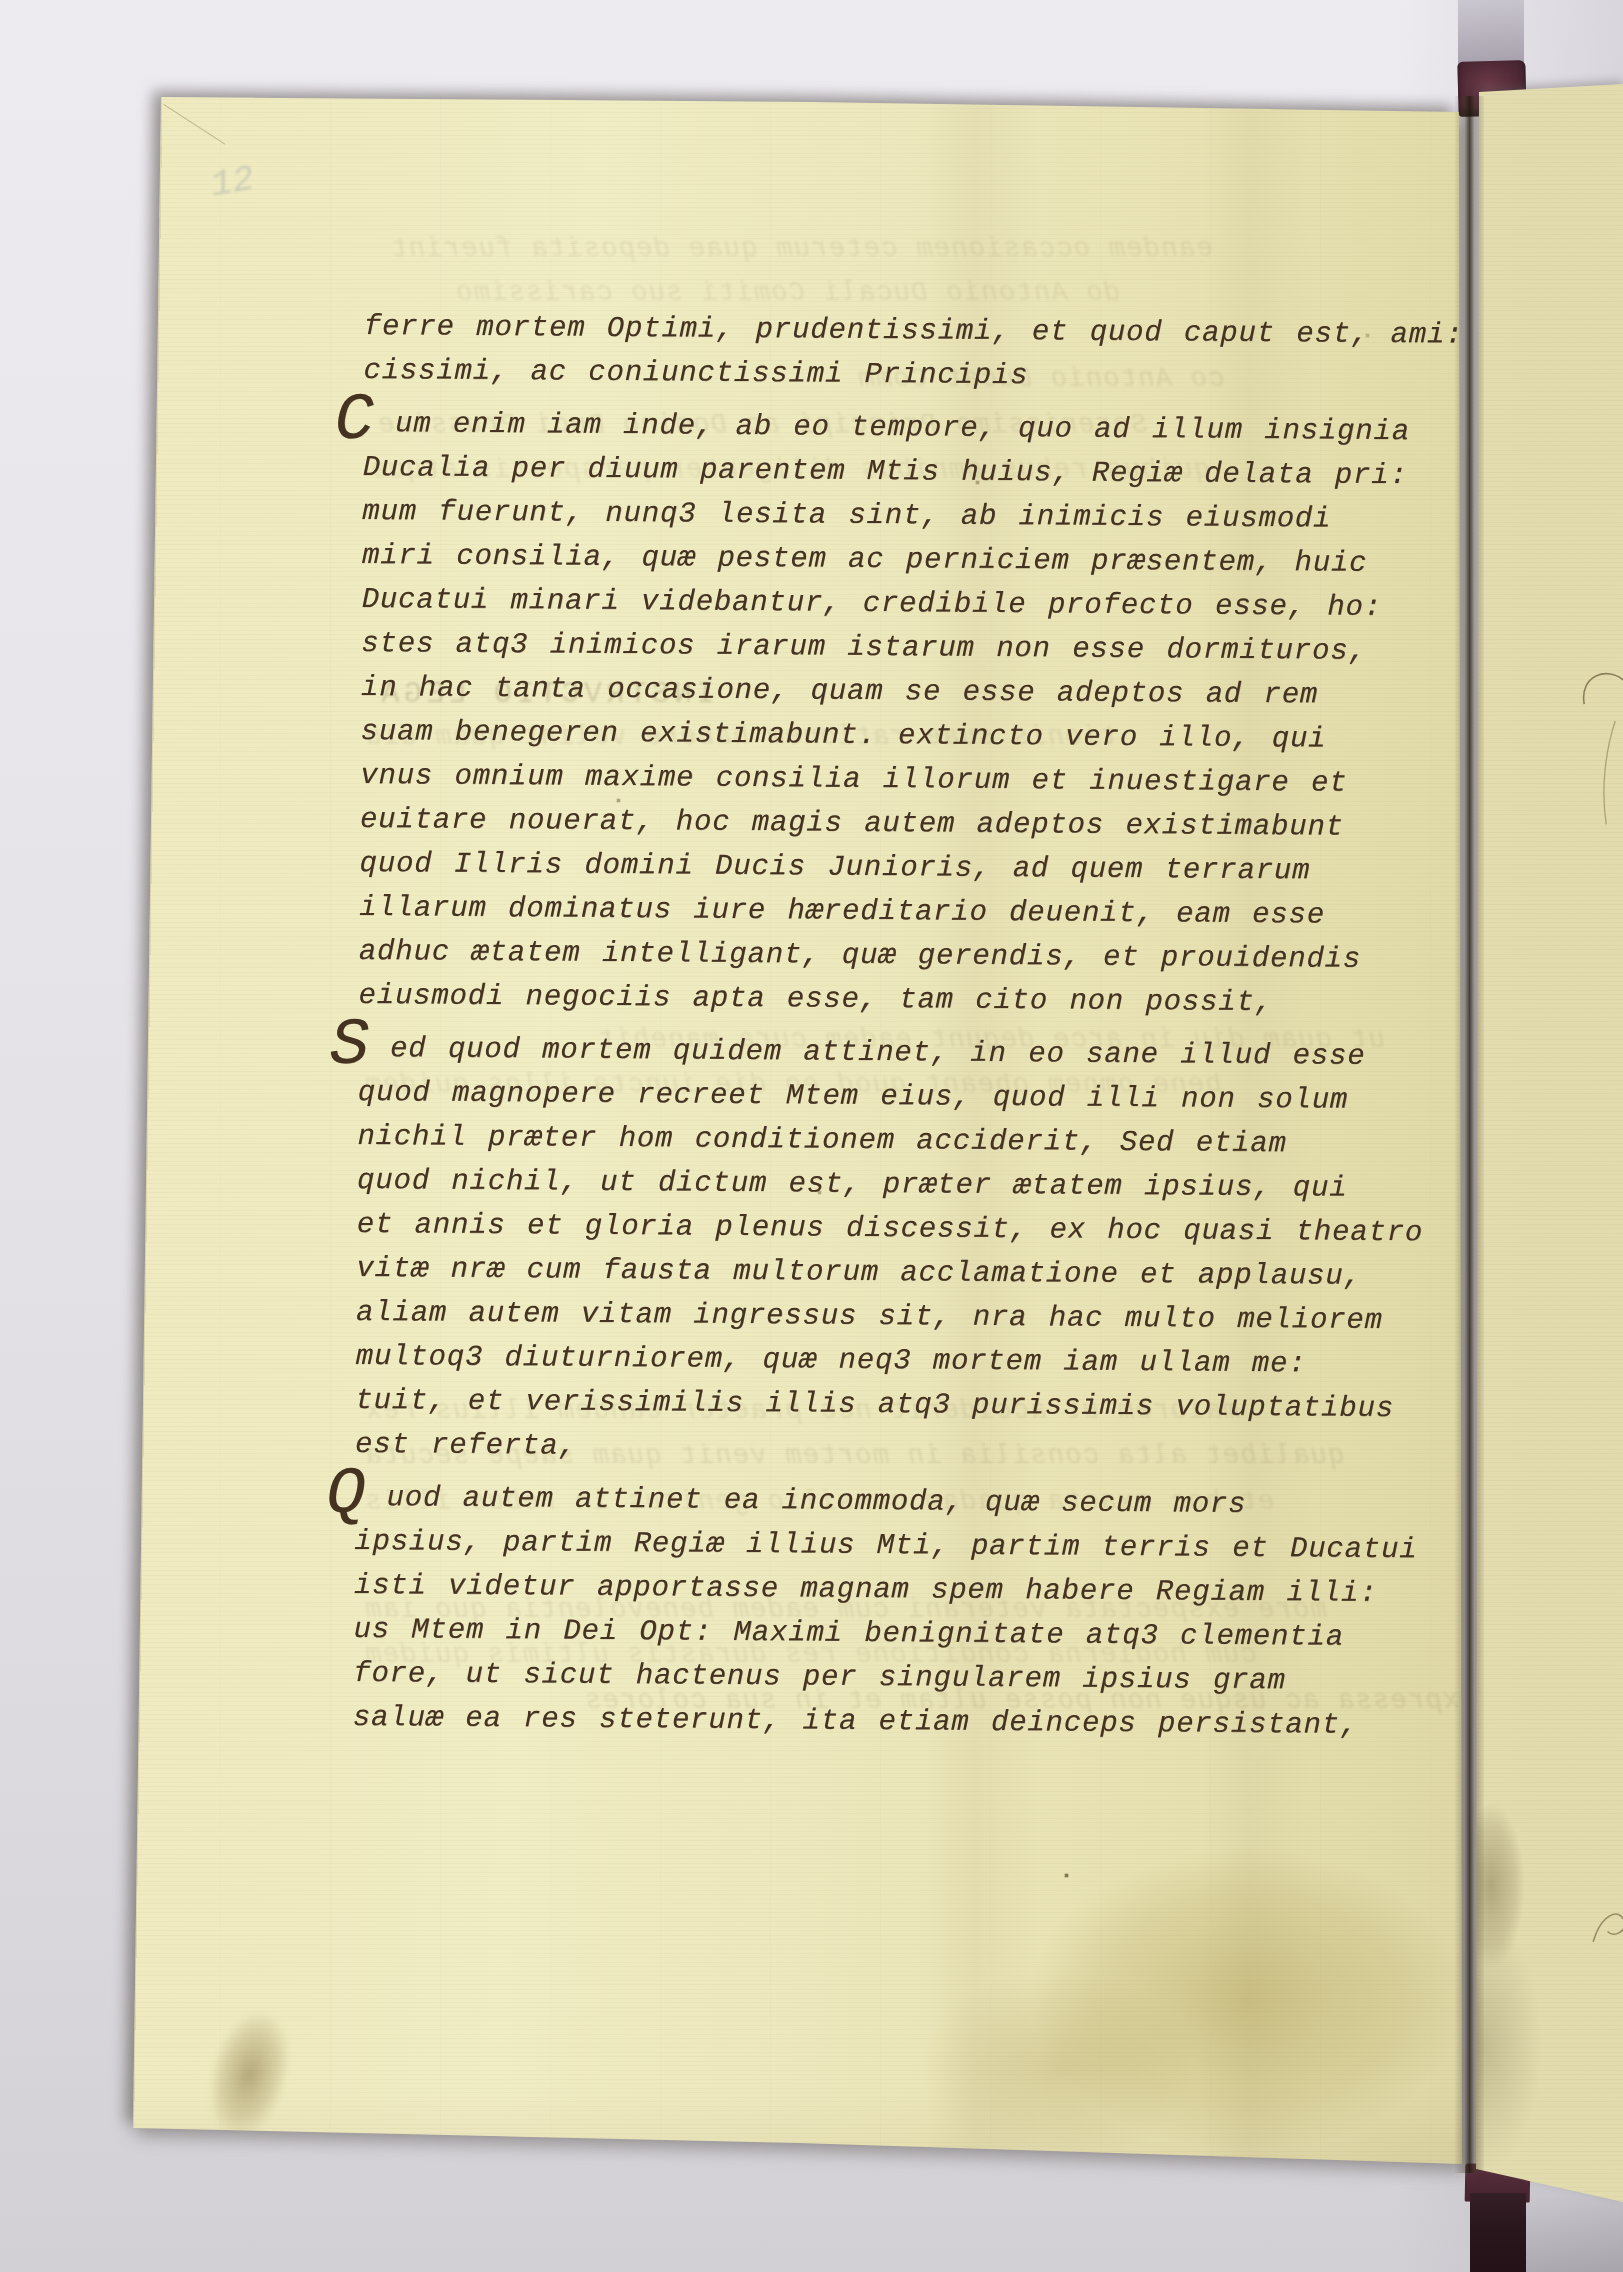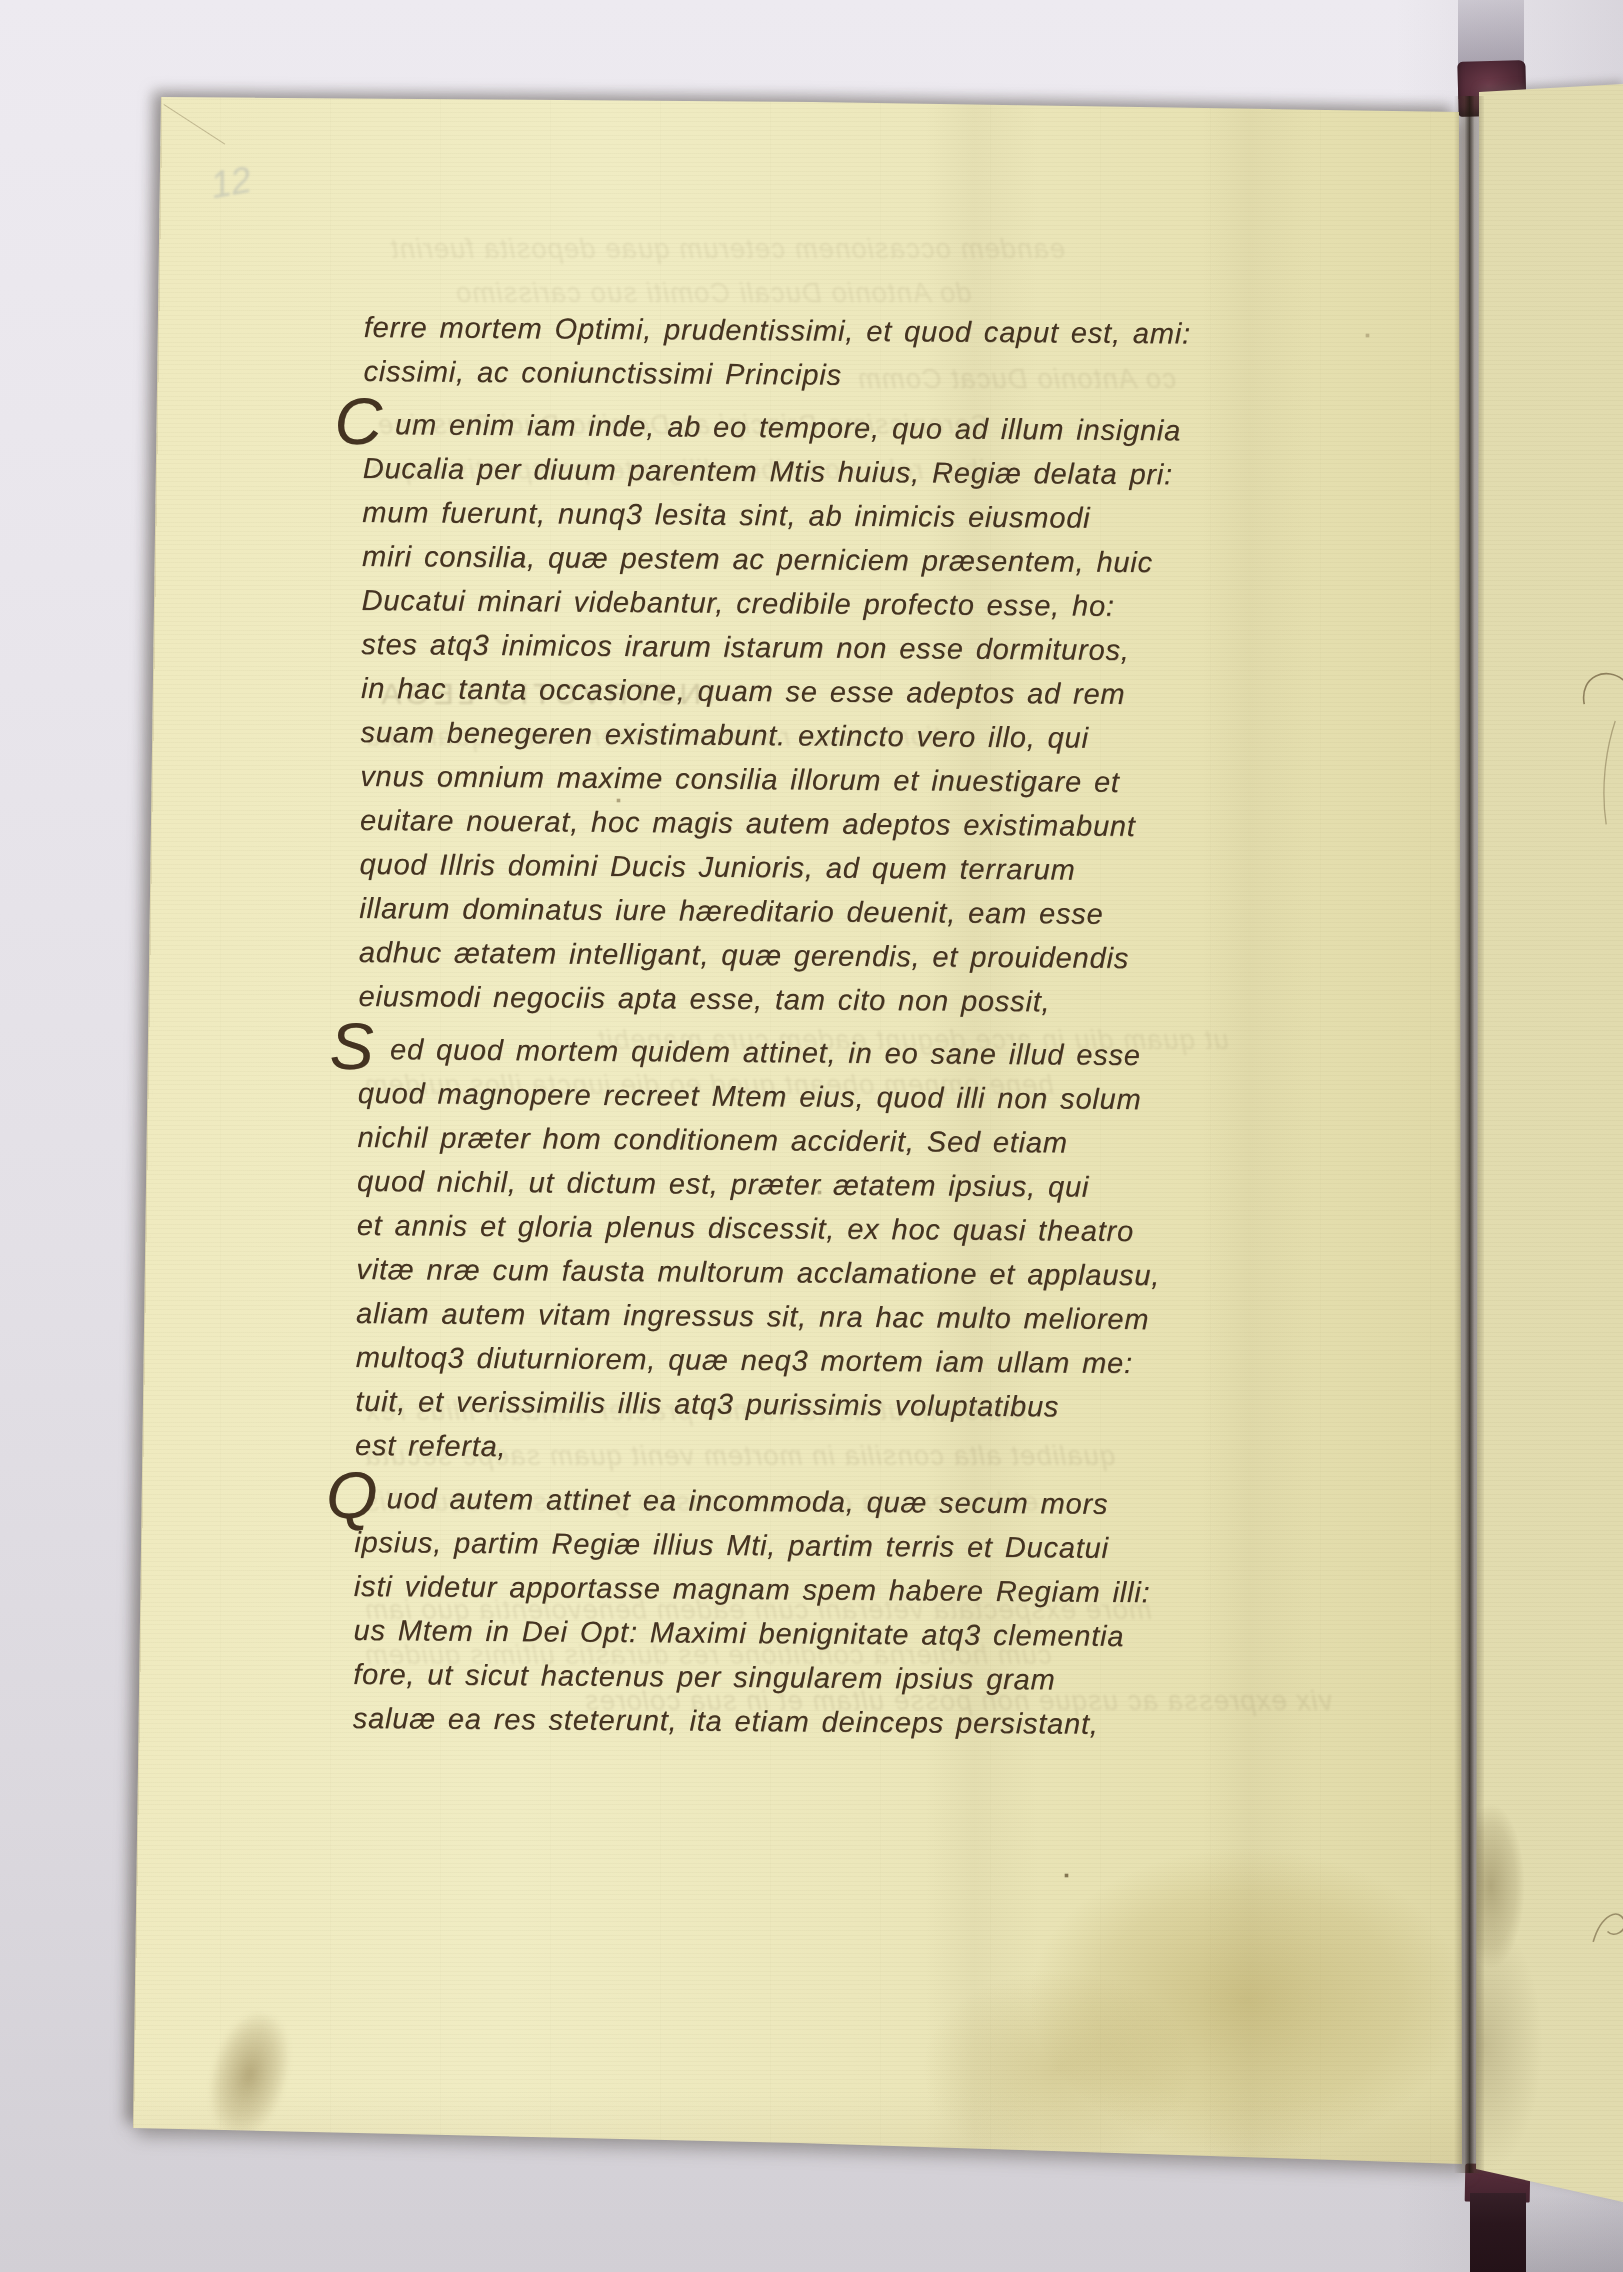--- a/index.html
+++ b/index.html
@@ -1,17 +1,17 @@
 <!DOCTYPE html>
 <html style="font-size:10.4px"><head>
 <meta charset="utf-8">
 <style>
   html,body{margin:0;padding:0;background:#d8d5db;}
   #canvas{position:relative;width:1623px;height:2273px;overflow:hidden;
-          font-family:Liberation Sans, sans-serif;}
+          font-family:Liberation Mono, monospace;}
 
   
   #bg{position:absolute;inset:0;
       background:linear-gradient(180deg,#edeaf0 0%,#e9e6ec 25%,#e3e0e6 55%,#dbd8de 80%,#d2cfd5 100%);}
   #bg-right-shade{position:absolute;inset:0;
       background:linear-gradient(90deg,transparent 86%,rgba(120,115,125,0.10) 94%,rgba(110,105,118,0.16) 100%);}
   #bg-bottom-right{position:absolute;left:1526px;top:2195px;width:97px;height:78px;
       background:linear-gradient(180deg,rgba(150,146,155,0) 0%,rgba(118,114,124,0.35) 100%);}
 
   

